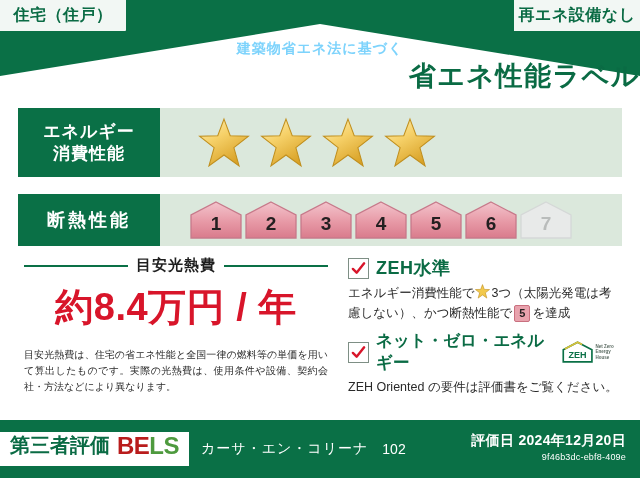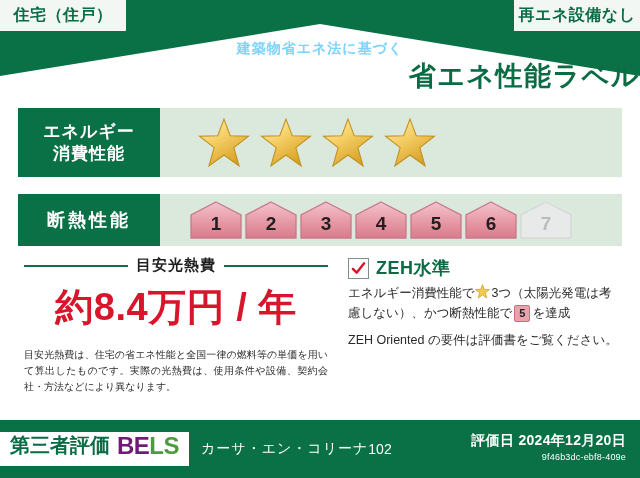--- a/index.html
+++ b/index.html
@@ -128,26 +128,26 @@
   .footer{
     position:absolute;left:0;bottom:0;width:640px;height:58px;background:#0a7046;
     display:flex;align-items:center;
   }
   .bels{
     background:#fff;height:34px;display:flex;align-items:flex-start;
     padding:0 10px;gap:7px;
   }
   .bels-jp{font-size:20px;font-weight:bold;color:#0a6b44;letter-spacing:0px;}
   .bels-en{font-size:24px;font-weight:bold;letter-spacing:-.5px;}
-  .bels-en .b1{color:#701a75;}
+  .bels-en .b1{color:#b91c1c;}
   .bels-en .b2{color:#4e9a3e;}
   .prop-name{
     margin-left:12px;color:#fff;font-size:14px;letter-spacing:1px;
   }
-  .prop-unit{margin-left:0;color:#fff;font-size:14px;}
+  .prop-unit{margin-left:14px;color:#fff;font-size:14px;}
   .eval{
     position:absolute;right:14px;top:12px;text-align:right;color:#fff;
   }
   .eval-date{font-size:14px;font-weight:bold;letter-spacing:.3px;}
   .eval-id{font-size:9px;margin-top:2px;letter-spacing:.2px;}
 </style>
 </head>
 <body>
 
 <div class="label-root">
@@ -282,20 +282,39 @@
               </svg>
             </span>
             <span class="check-title">ZEH水準</span>
           </div>
           <div class="check-desc"><span>エネルギー消費性能で</span><svg class="inline-star" viewBox="0 0 100 96">
                 <polygon points="50,2 62,34 97,35 69,57 79,92 50,71 21,92 31,57 3,35 38,34" fill="#f2c94c" stroke="#c08f1e" stroke-width="4"></polygon>
               </svg><span>3つ（太陽光発電は考慮しない）、かつ断熱性能で</span><span class="inline-badge">5</span><span>を達成</span></div>
         </div>
 
         <div class="check-block">
+          <div class="check-line">
+            <span class="checkbox">
+              <svg viewBox="0 0 16 16">
+                <path d="M2 8.5 L6 12.5 L14 2.5" fill="none" stroke="#d8152a" stroke-width="2.6" stroke-linecap="round" stroke-linejoin="round"></path>
+              </svg>
+            </span>
+            <span class="check-title small">ネット・ゼロ・エネルギー</span>
+            <span class="zeh-logo">
+              <svg viewBox="0 0 44 30">
+                <polygon points="22,2 41,12 41,28 3,28 3,12" fill="#ffffff" stroke="#0a7046" stroke-width="2.2"></polygon>
+                <text x="22" y="23" font-size="12" font-weight="bold" fill="#0a7046" text-anchor="middle" font-family="Liberation Sans, sans-serif">ZEH</text>
+                <path d="M5 11 L22 2 L28 5" fill="none" stroke="#d9c23a" stroke-width="2.2"></path>
+              </svg>
+              <span class="zeh-sub">
+                <span>Net Zero</span><br>
+                <span>Energy House</span>
+              </span>
+            </span>
+          </div>
           <div class="check-desc">ZEH Oriented の要件は評価書をご覧ください。</div>
         </div>
 
       </div>
     </div>
   </div>
 
   <div class="footer">
     <div class="bels">
       <span class="bels-jp">第三者評価</span>

